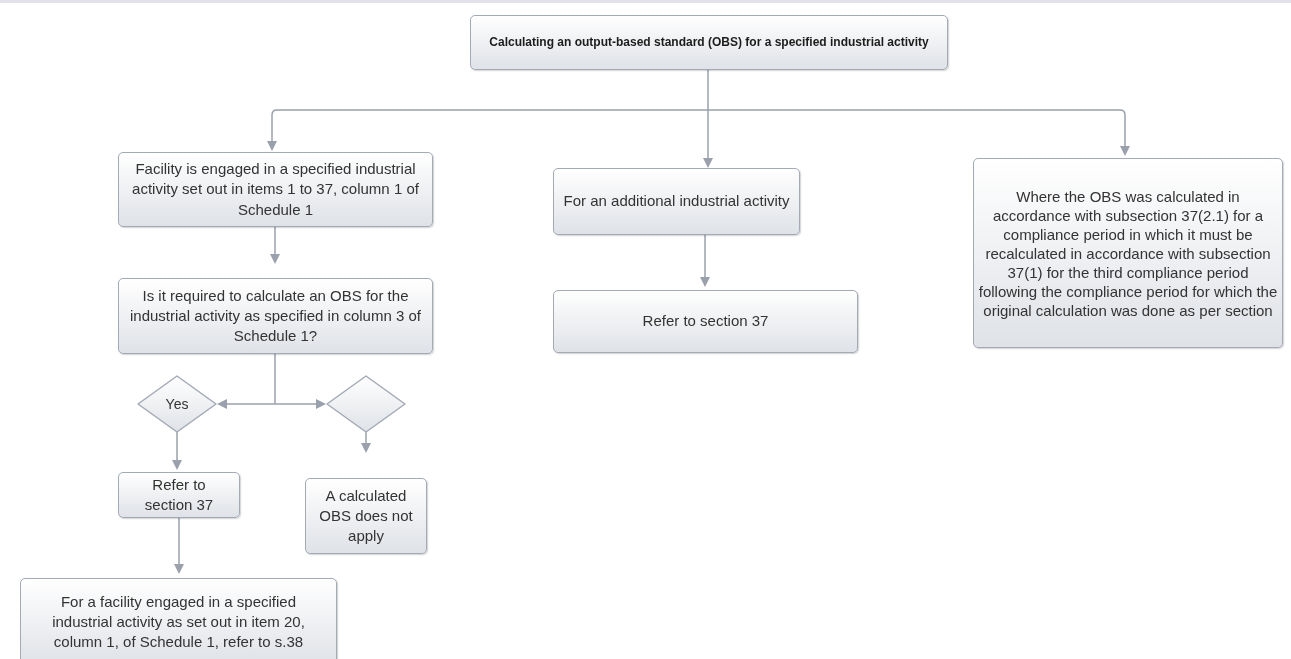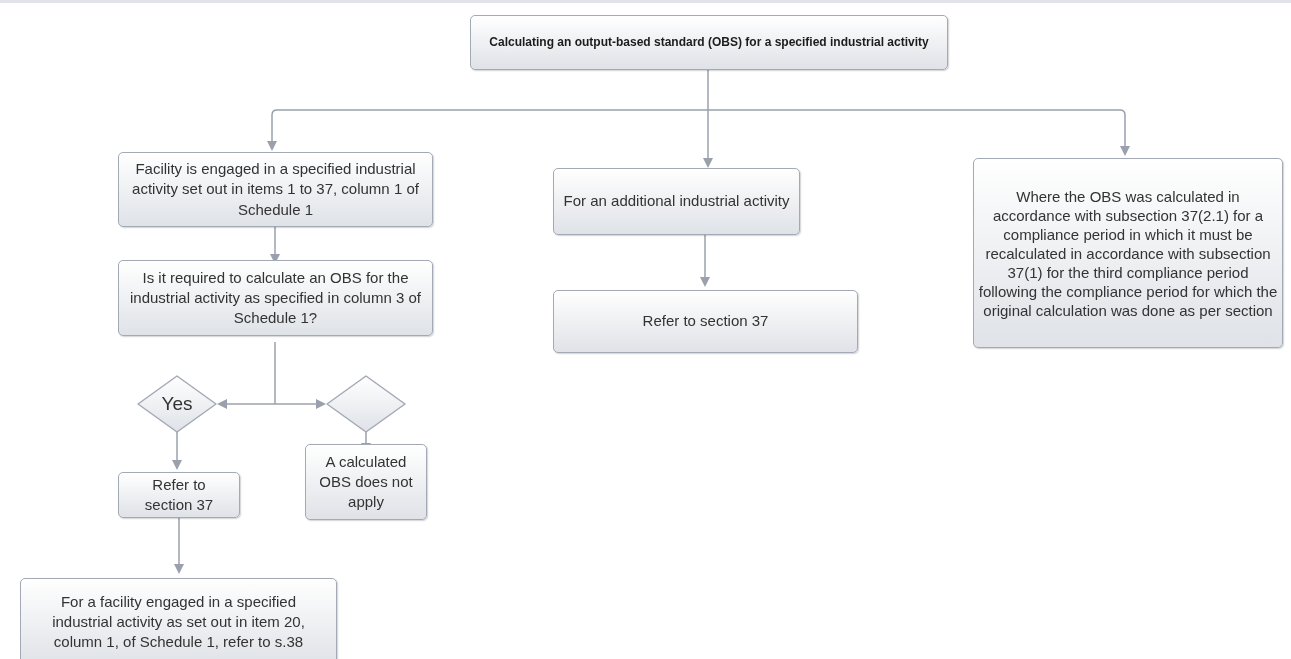--- a/index.html
+++ b/index.html
@@ -50,32 +50,32 @@
     font-size:15px;
     line-height:1.35;
     padding:4px 8px;
   }
   .node-title{
     left:470px;top:15px;width:478px;height:55px;
     font-weight:bold;font-size:12px;color:#1c1c1c;line-height:1.35;
     padding:4px 6px;
   }
   .node-l1{left:118px;top:152px;width:315px;height:75px;}
-  .node-l2{left:118px;top:260px;width:315px;height:76px;}
+  .node-l2{left:118px;top:278px;width:315px;height:76px;}
   .node-refer-left{left:118px;top:472px;width:122px;height:46px;}
-  .node-calc{left:305px;top:444px;width:122px;height:76px;}
+  .node-calc{left:305px;top:478px;width:122px;height:76px;}
   .node-bottom{left:20px;top:578px;width:317px;height:88px;}
   .node-m1{left:553px;top:168px;width:247px;height:67px;}
   .node-m2{left:553px;top:290px;width:305px;height:63px;}
   .node-r1{left:973px;top:158px;width:310px;height:190px;line-height:19px;padding:10px 4px;}
   .decision-label{
     position:absolute;
     display:flex;align-items:center;justify-content:center;
     color:var(--text);
-    font-size:19px;
+    font-size:14px;
     background:transparent;
     pointer-events:none;
   }
   .decision-yes-label{left:138px;top:376px;width:78px;height:56px;}
   .decision-no-label{left:327px;top:376px;width:78px;height:56px;}
 </style>
 </head>
 <body>
 
 <div id="canvas">

